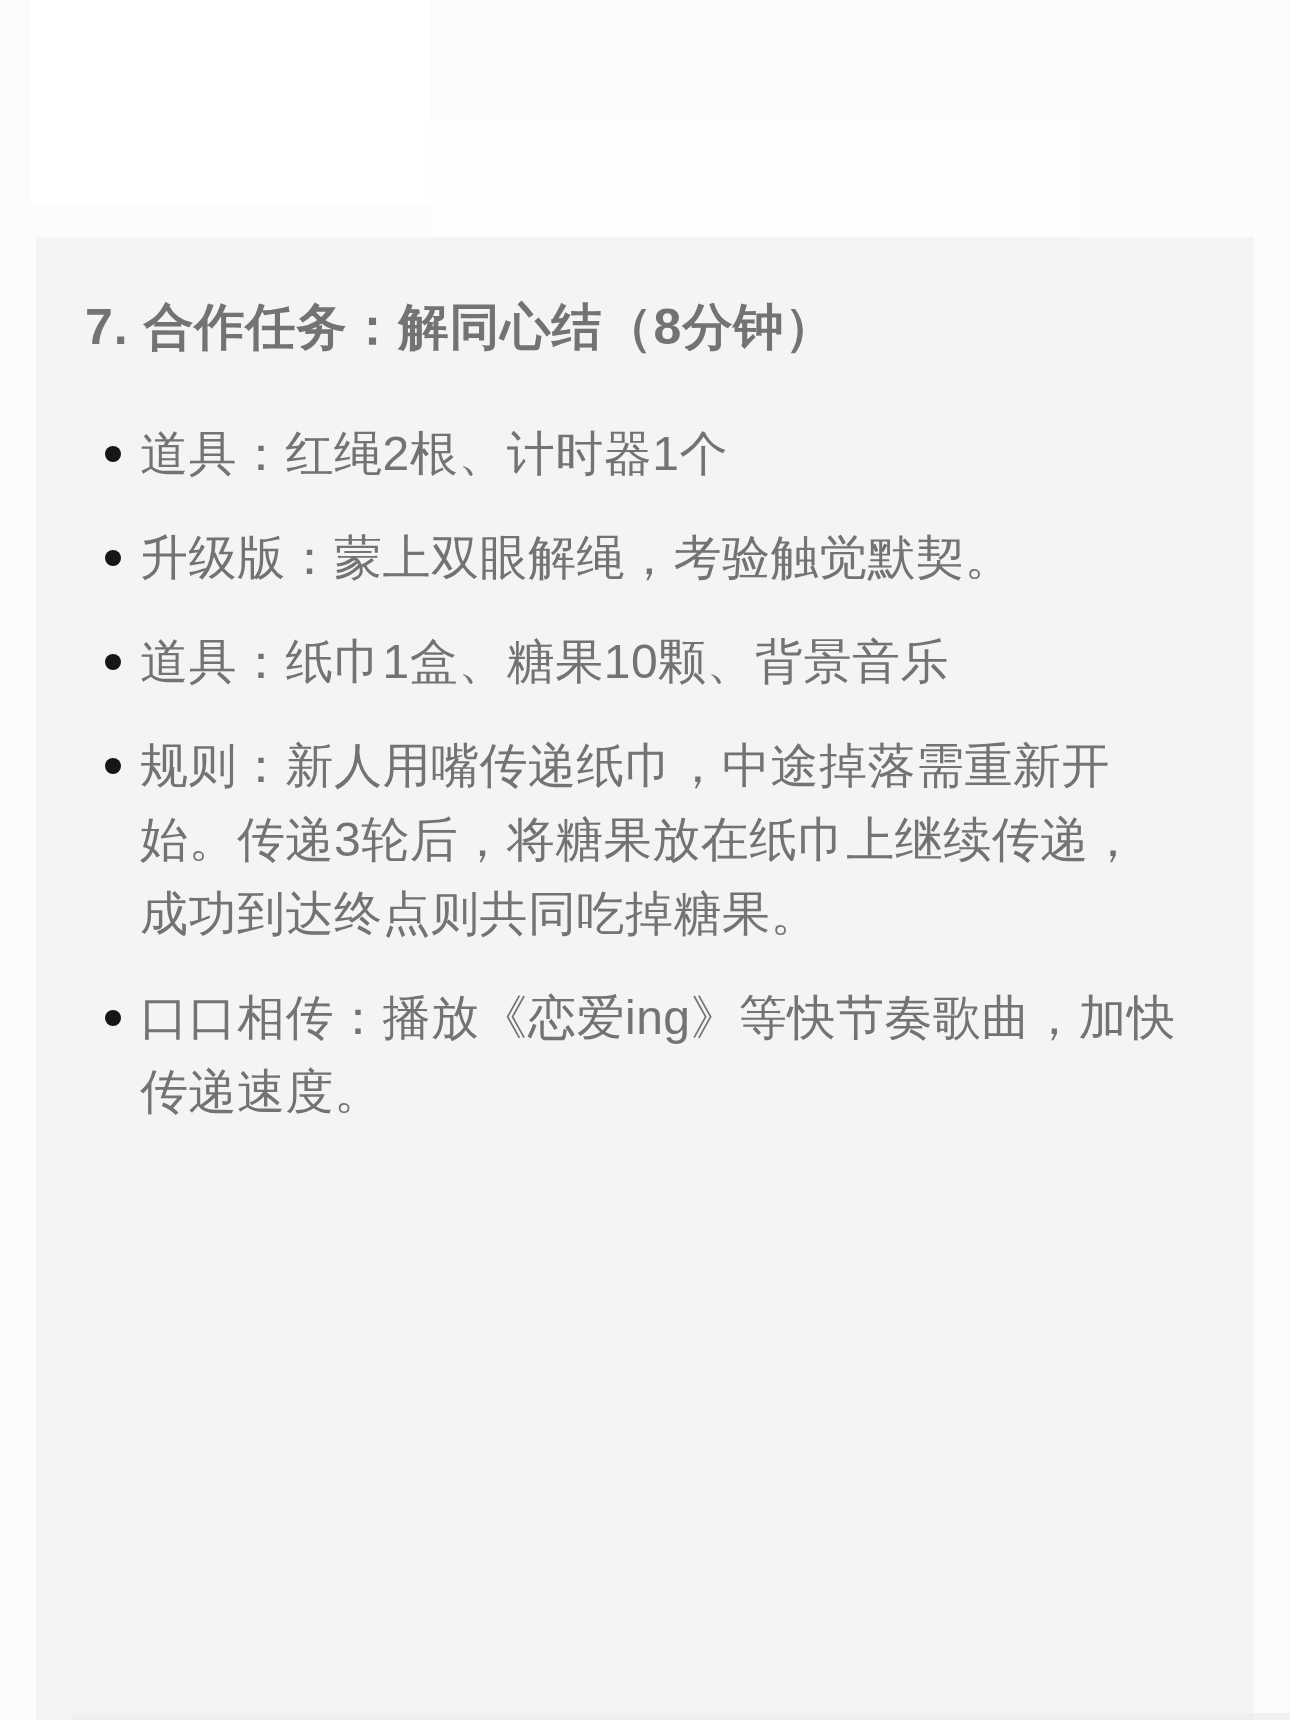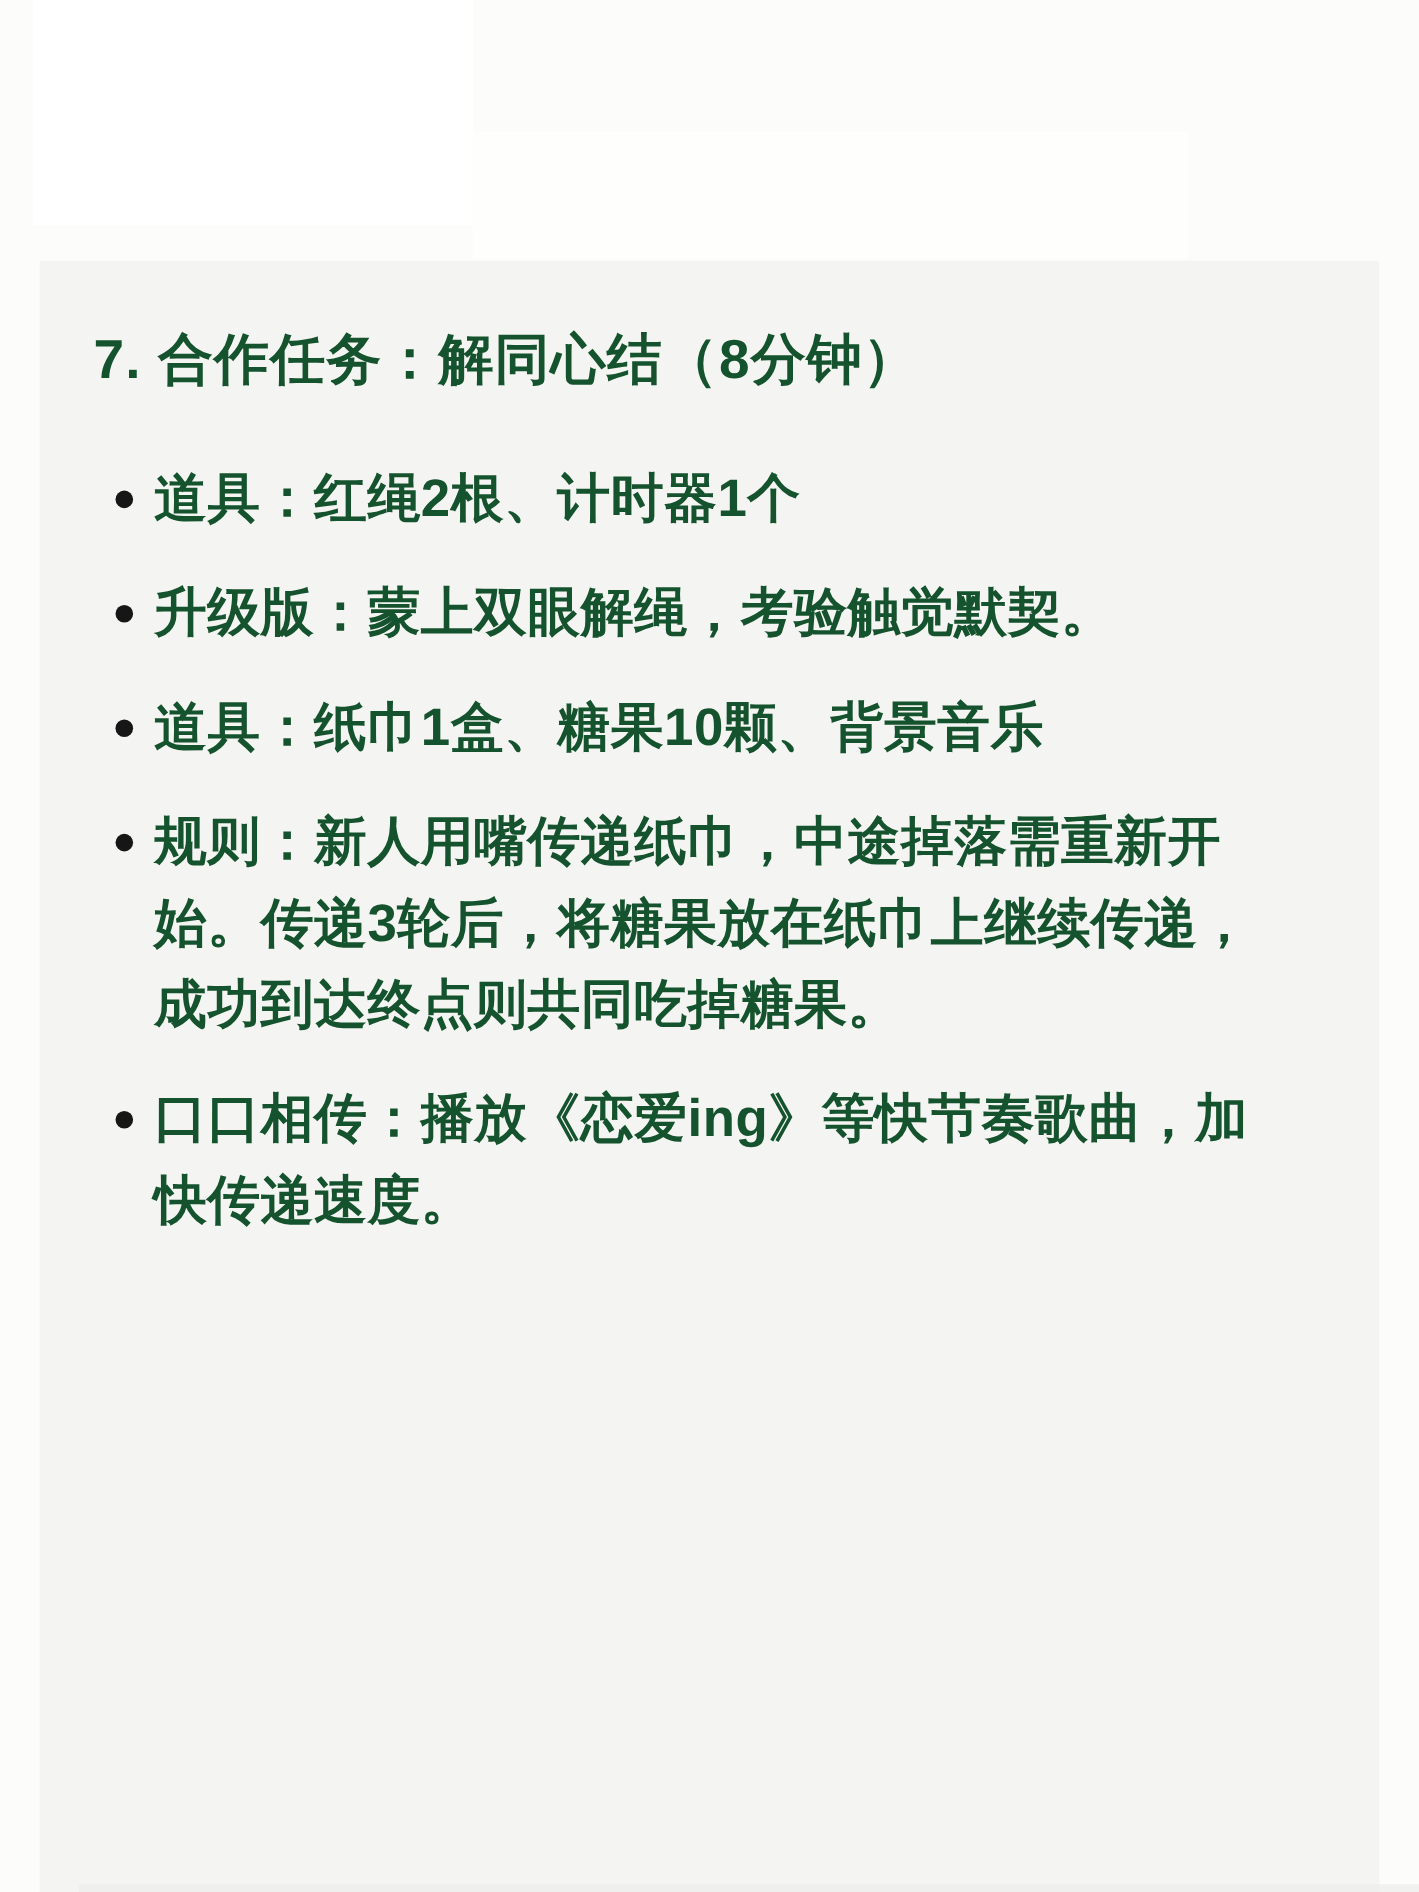--- a/index.html
+++ b/index.html
@@ -31,21 +31,21 @@
   }
   .card {
     position: absolute;
     left: 36px;
     top: 237px;
     width: 1218px;
     height: 1483px;
     background: #f4f4f2;
     box-sizing: border-box;
     padding-top: 60px;
-    color: #14532d;
+    color: #737373;
   }
   .heading {
     margin: 0 60px 60px 49px;
     font-size: 50px;
     line-height: 60px;
     font-weight: 700;
     letter-spacing: 1px;
   }
   .heading.second {
     margin-top: 60px;
@@ -61,25 +61,25 @@
   .dot {
     position: absolute;
     left: -35px;
     top: 29px;
     width: 16px;
     height: 16px;
     border-radius: 50%;
     background: #161616;
   }
   .blabel {
-    font-weight: 700;
+    font-weight: 400;
     margin-top: 16px;
   }
   .btext {
-    font-weight: 700;
+    font-weight: 400;
   }
   
   .bottom-smudge {
     position: absolute;
     left: 36px;
     bottom: 0;
     width: 1218px;
     height: 7px;
     background: #ecerec;
     background: #ececeb;

